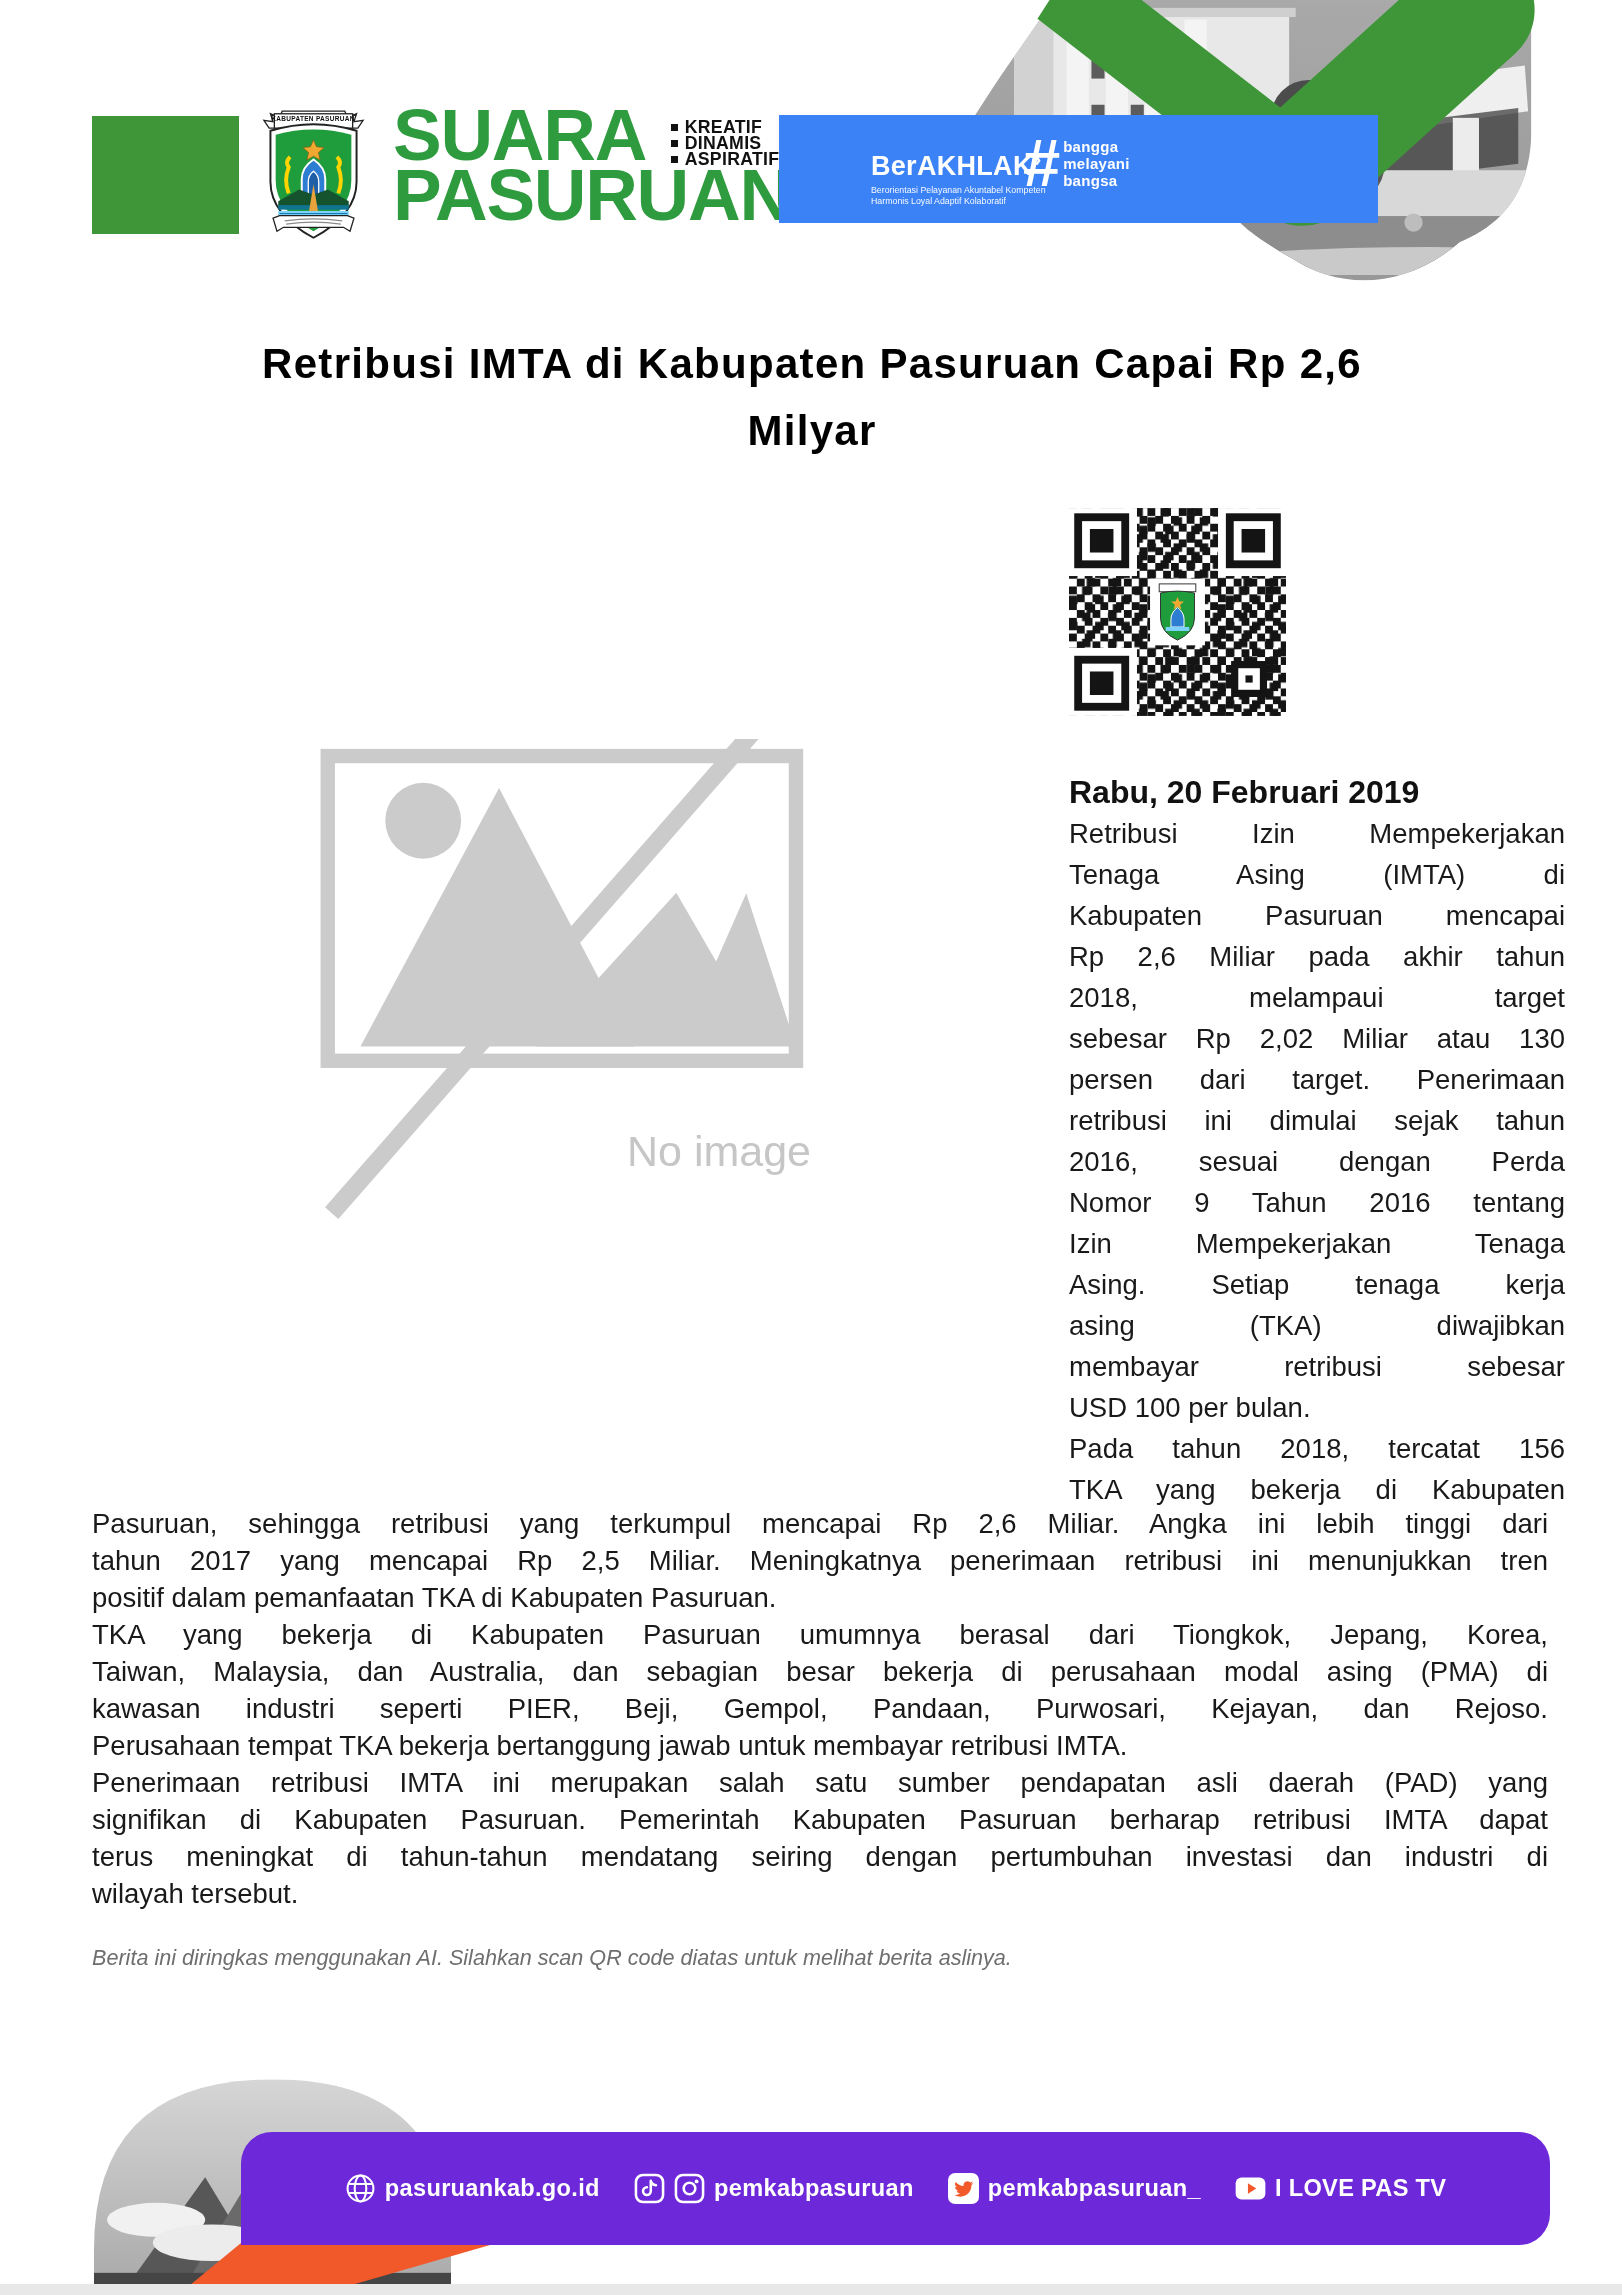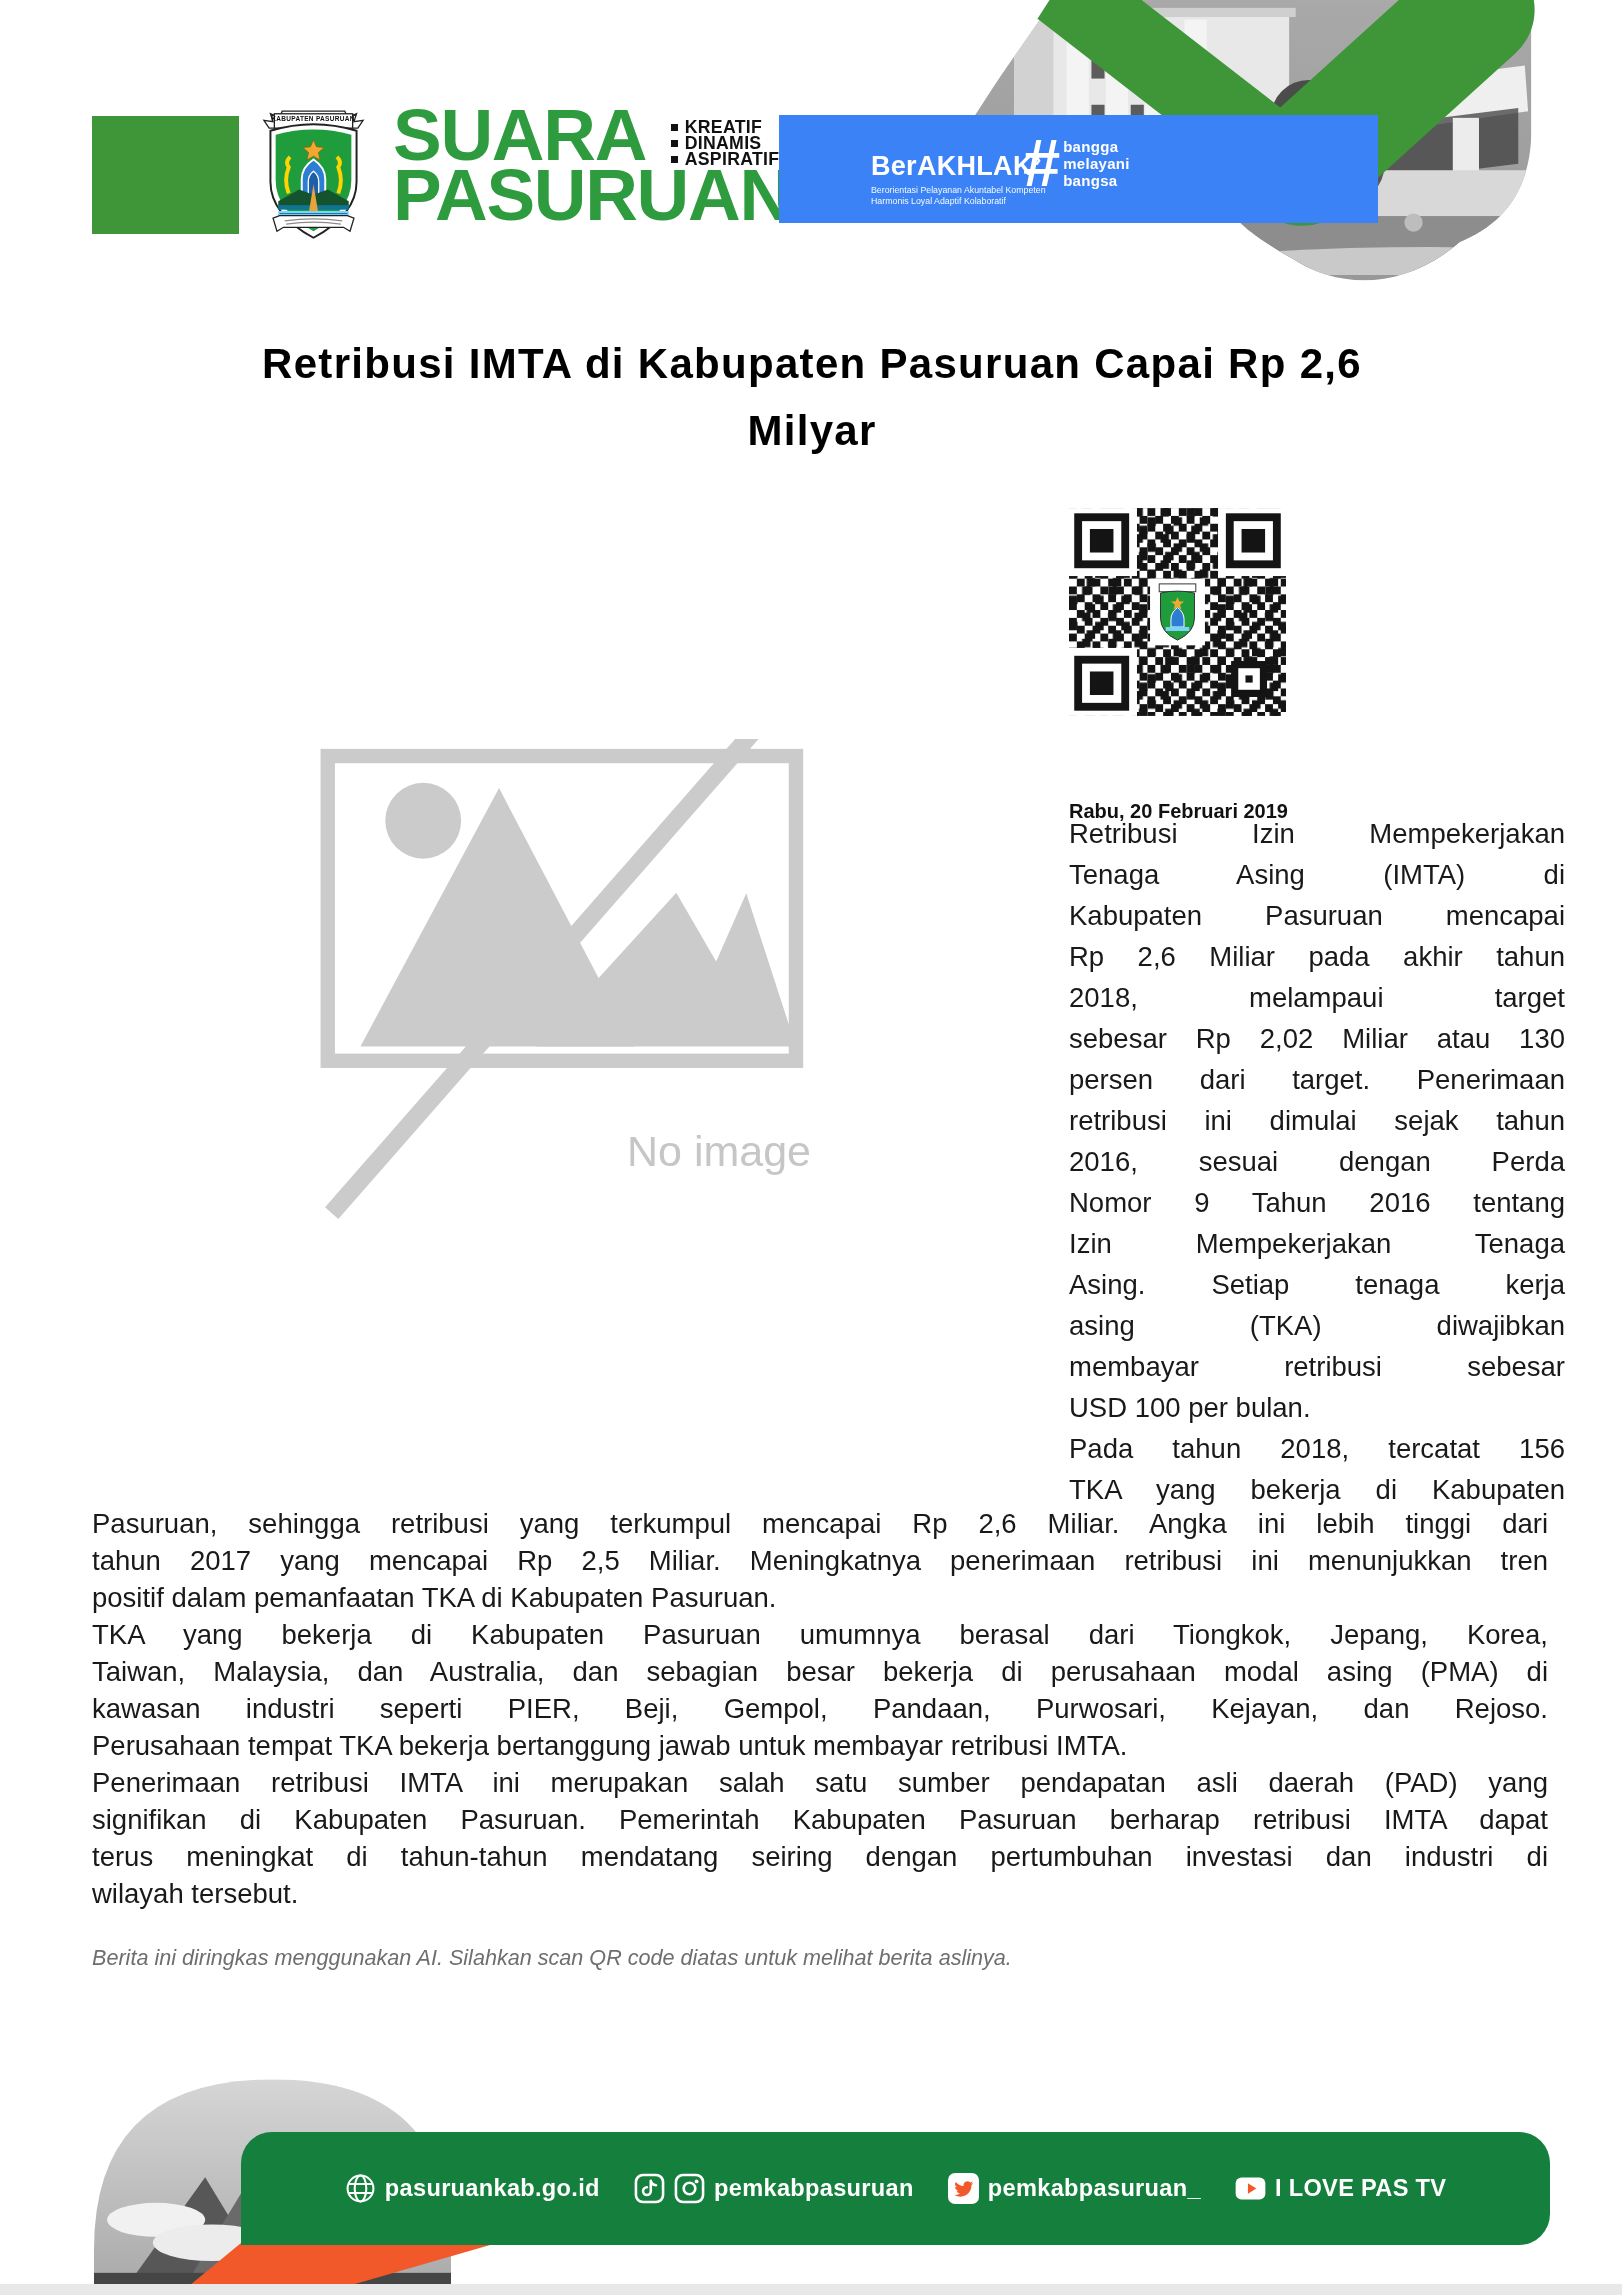--- a/index.html
+++ b/index.html
@@ -30,35 +30,35 @@
   .hash-lines{font-size:15px;font-weight:bold;line-height:17px;padding-top:5.2px;letter-spacing:0.3px;}
 
   .header-art{left:916px;top:0;width:707px;height:419px;}
 
   
   .title{left:92px;top:330px;width:1440px;text-align:center;font-size:42px;font-weight:bold;
          line-height:67px;letter-spacing:1.3px;color:#000;}
 
   
   .qr{left:1069px;top:508px;width:217px;height:208px;}
-  .date{left:1069px;top:800px;font-size:20px;font-weight:bold;color:#111;}
+  .date{left:1069px;top:774px;font-size:32px;font-weight:bold;color:#111;}
   .col-lines{left:1069px;top:813px;width:496px;font-size:27.5px;line-height:41px;color:#191919;}
   .body-lines{left:92px;top:1505px;width:1456px;font-size:27.5px;line-height:37px;color:#191919;}
   .tline{text-align:justify;text-align-last:justify;white-space:nowrap;}
   .tline-end{text-align-last:left;}
   .note{left:92px;top:1945px;font-size:21.6px;font-style:italic;color:#6e6e6e;}
 
   .placeholder-svg{left:314px;top:739px;width:497px;height:484px;}
   .noimage{left:314px;top:1127px;width:497px;text-align:right;font-size:43px;color:#c6c6c6;}
 
   
   .arch{left:94px;top:2079px;width:357px;height:217px;}
   .ribbon-tail{left:178px;top:2243px;width:319px;height:52px;background:#F1592B;
                clip-path:polygon(63px 0,319px 0,139px 52px,0 52px);}
-  .ribbon{left:241px;top:2132px;width:1309px;height:113px;background:#15803d;
+  .ribbon{left:241px;top:2132px;width:1309px;height:113px;background:#6d28d9;
           border-radius:31px 31px 31px 0;display:flex;align-items:center;justify-content:center;gap:34px;}
   .fitem{display:flex;align-items:center;gap:9.2px;color:#fff;}
   .flabel{font-size:23.6px;font-weight:bold;letter-spacing:0.3px;white-space:nowrap;}
   .icon48{width:31px;height:31px;flex:none;display:block;}
 </style>
 </head>
 <body>
 
 <div class="page">
 

